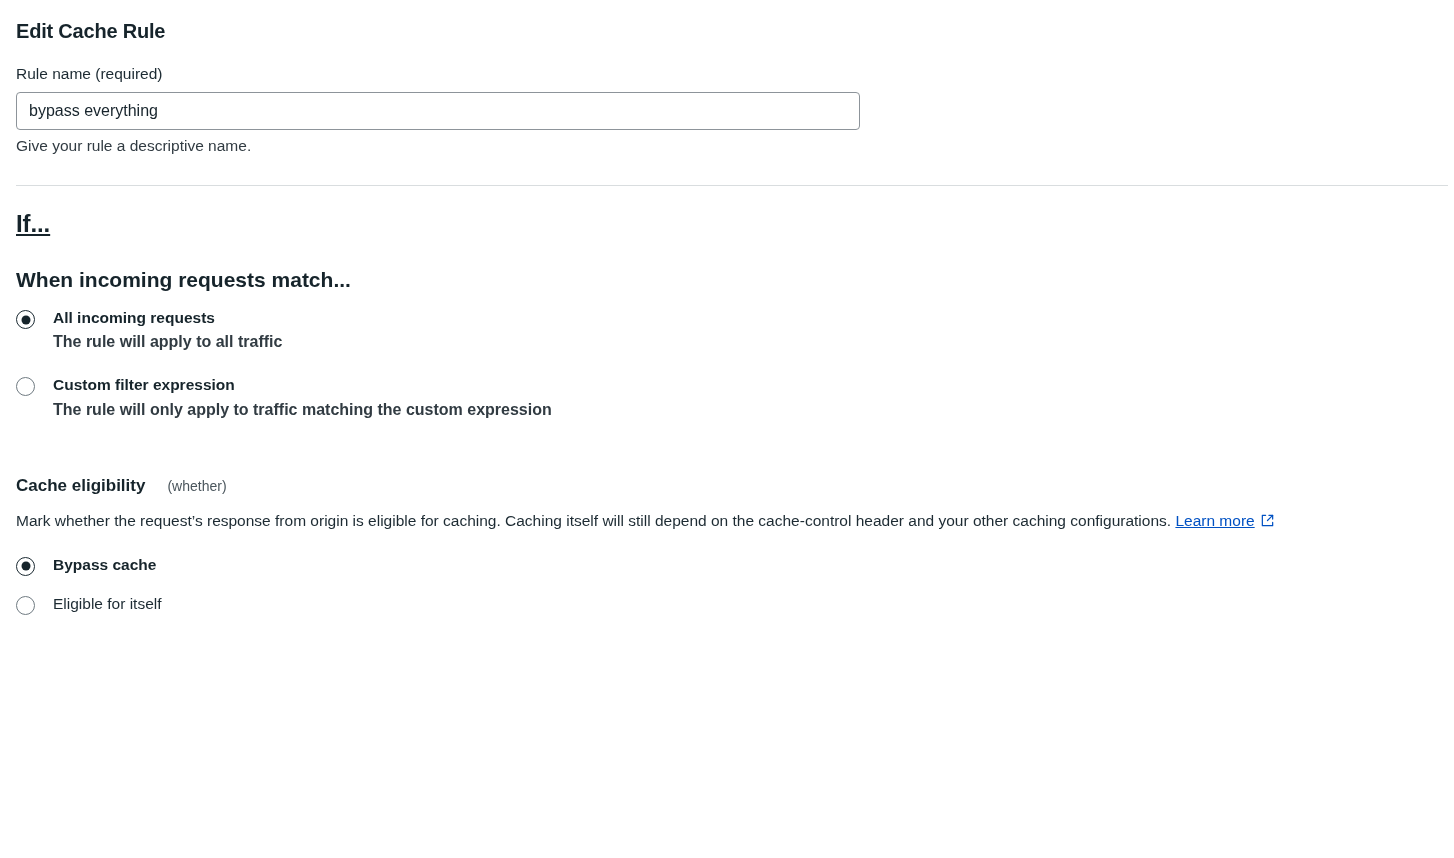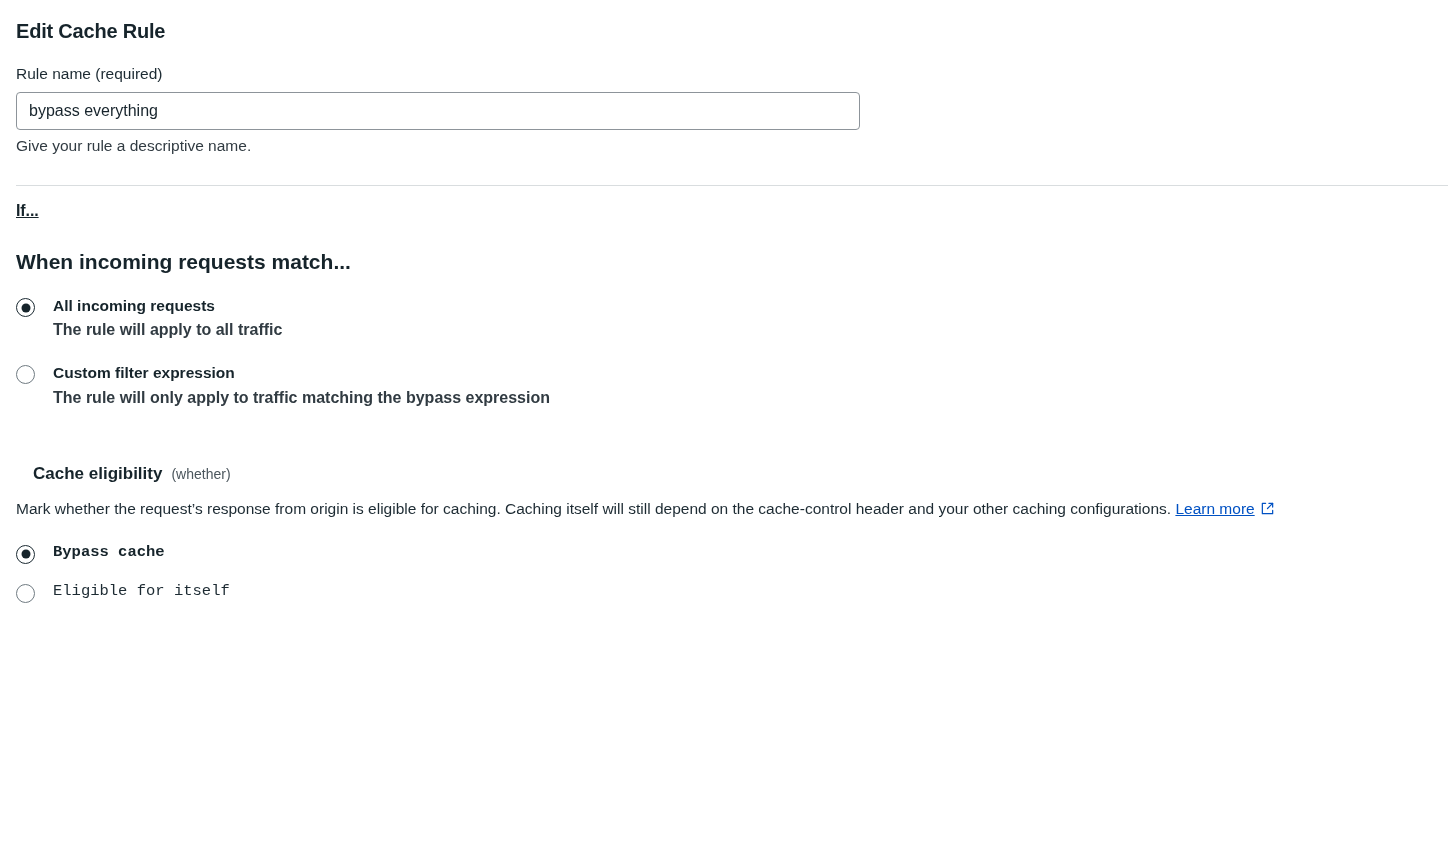--- a/index.html
+++ b/index.html
@@ -48,35 +48,35 @@
     color: #313b42;
     margin-top: 7px;
   }
   .divider {
     border: none;
     border-top: 1px solid #d9dddf;
     margin: 30px 0 0 0;
     width: 1432px;
   }
   .section-heading {
-    font-size: 16px;
-    font-weight: bold;
-    color: #16242b;
-    margin: 16px 0 0 0;
+    font-size: 24px;
+    font-weight: bold;
+    color: #16242b;
+    margin: 24px 0 0 0;
     letter-spacing: -0.1px;
     text-decoration: underline;
   }
   .sub-heading {
     font-size: 21px;
     font-weight: bold;
     color: #16242b;
     margin: 30px 0 0 0;
   }
   .radio-group {
-    margin-top: 22px;
+    margin-top: 16px;
   }
   .radio-row {
     display: flex;
     align-items: flex-start;
     margin-bottom: 22px;
   }
   .radio-row:last-child { margin-bottom: 0; }
   .radio-mark {
     width: 19px;
     height: 19px;
@@ -122,22 +122,21 @@
     font-weight: bold;
   }
   .then-block { margin-top: 56px; }
   .eligibility-title {
     font-size: 17px;
     font-weight: bold;
     color: #16242b;
     margin-top: 30px;
     display: flex;
     align-items: baseline;
-    gap: 9px;
-    margin-left: 17px;
+    gap: 22px;
   }
   .eligibility-title .req {
     font-size: 14px;
     font-weight: normal;
     color: #4b565d;
   }
   .desc-paragraph {
     font-size: 15.5px;
     color: #1d2b33;
     line-height: 1.45;
@@ -148,21 +147,21 @@
     color: #0051c3;
     text-decoration: underline;
     cursor: pointer;
   }
   .ext-icon {
     display: inline-block;
     vertical-align: -2px;
     margin-left: 5px;
   }
   .eligibility-radios { margin-top: 20px; }
-  .eligibility-radios .radio-row { margin-bottom: 18px; font-family: Liberation Mono, monospace; }
+  .eligibility-radios .radio-row { margin-bottom: 18px; }
 </style>
 </head>
 <body>
 
 <div class="page">
 
   <h1 class="page-title">Edit Cache Rule</h1>
 
   <div>
     <div class="field-label">Rule name (required)</div>
@@ -183,21 +182,21 @@
       <div class="radio-body">
         <div class="radio-title">All incoming requests</div>
         <div class="radio-desc">The rule will apply to all traffic</div>
       </div>
     </div>
 
     <div class="radio-row">
       <span class="radio-mark"></span>
       <div class="radio-body">
         <div class="radio-title">Custom filter expression</div>
-        <div class="radio-desc">The rule will only apply to traffic matching the bypass expression</div>
+        <div class="radio-desc">The rule will only apply to traffic matching the custom expression</div>
       </div>
     </div>
 
   </div>
 
   <div class="then-block">
 
     <div class="eligibility-title">
       <span>Cache eligibility</span>
       <span class="req">(whether)</span>

